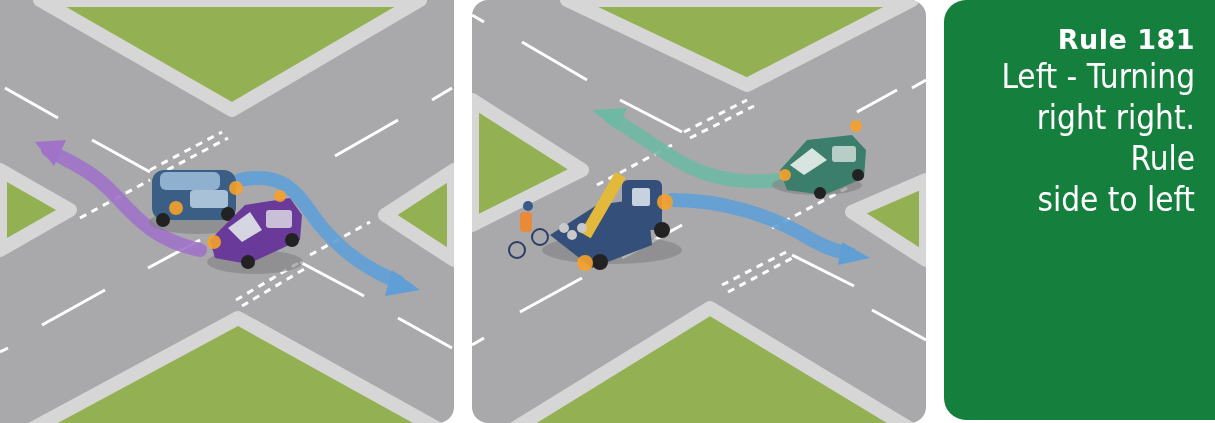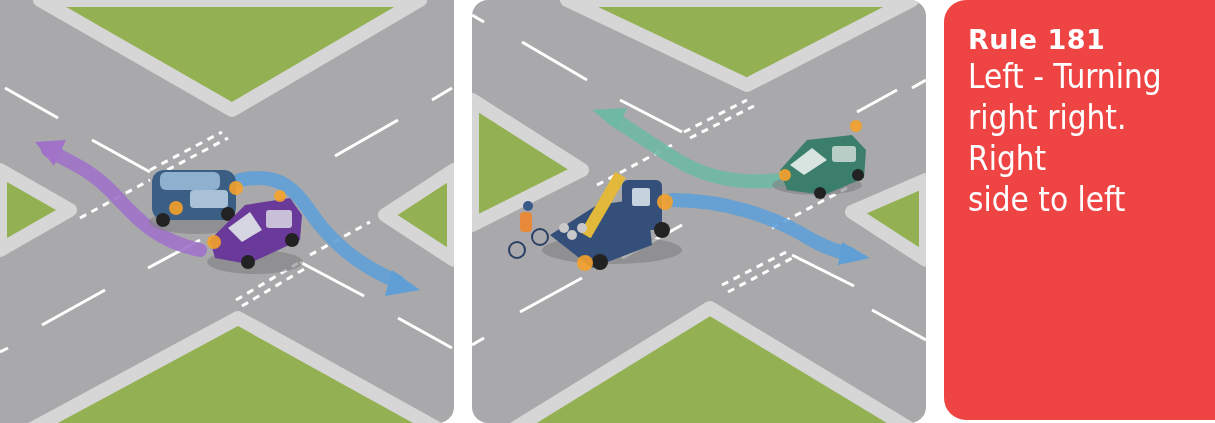--- a/index.html
+++ b/index.html
@@ -2,22 +2,22 @@
 <html><head>
 <meta charset="utf-8">
 <style>
   html, body { margin: 0; padding: 0; background: #ffffff; }
   body { width: 1215px; height: 423px; position: relative; overflow: hidden; font-family: "DejaVu Sans", sans-serif; }
   .panel { position: absolute; top: 0; overflow: hidden; }
   #left-panel { left: 0; width: 454px; height: 423px; border-radius: 0 0 16px 0; }
   #mid-panel { left: 472px; width: 454px; height: 423px; border-radius: 16px 16px 16px 16px; }
   #text-panel {
     position: absolute; left: 944px; top: 0; width: 271px; height: 420px;
-    background: #ef4444; border-radius: 22px 0 0 22px;
-    box-sizing: border-box; padding: 24px 20px 0 24px; color: #ffffff;
+    background: #15803d; border-radius: 22px 0 0 22px;
+    box-sizing: border-box; padding: 24px 20px 0 24px; color: #ffffff; text-align: right;
   }
   #text-panel .title { font-family: "DejaVu Sans", sans-serif; font-weight: bold; font-size: 27px; line-height: 32px; letter-spacing: 0.5px; }
   #text-panel .line { font-family: "DejaVu Sans Condensed", "DejaVu Sans", sans-serif; font-stretch: condensed; font-size: 33px; line-height: 41px; }
   svg { display: block; }
 </style>
 </head>
 <body>
 
 <div class="panel" id="left-panel">
   <svg width="454" height="423" viewBox="0 0 454 423">
@@ -144,15 +144,15 @@
       <circle cx="313" cy="175" r="6" fill="#f5a12a" opacity="0.9"></circle>
       <circle cx="384" cy="126" r="6" fill="#f5a12a" opacity="0.9"></circle>
     </g>
   </svg>
 </div>
 
 <div id="text-panel">
   <div class="title">Rule 181</div>
   <div class="line">Left - Turning</div>
   <div class="line">right right.</div>
-  <div class="line">Right</div>
+  <div class="line">Rule</div>
   <div class="line">side to left</div>
 </div>
 
 </body></html>

